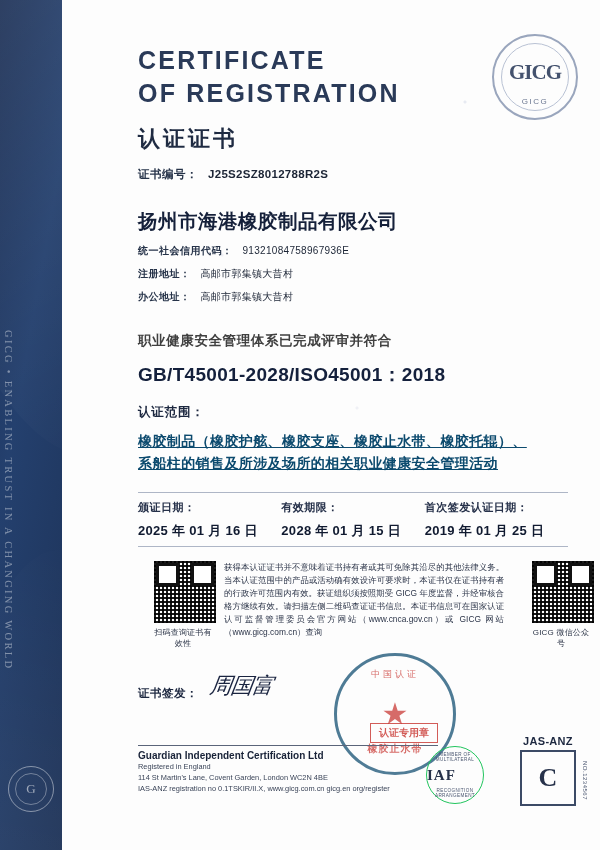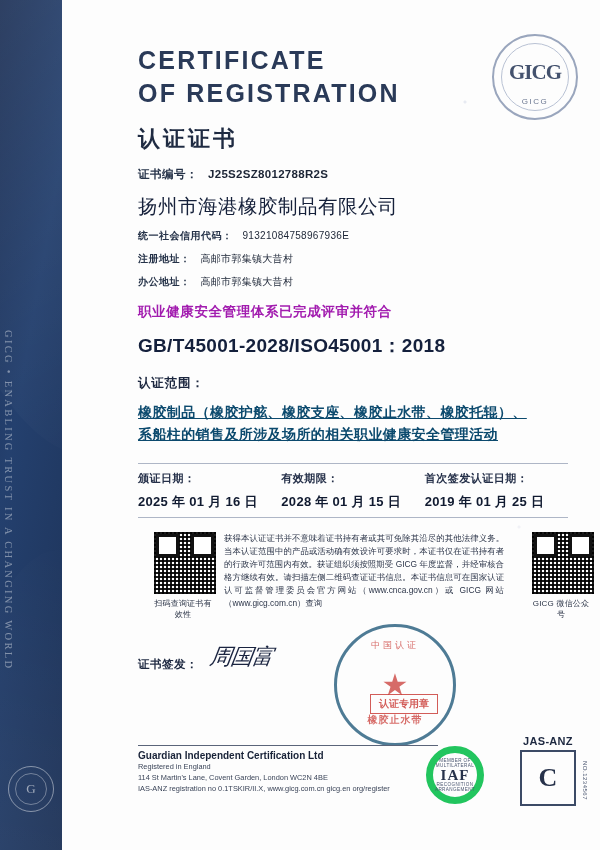--- a/index.html
+++ b/index.html
@@ -121,32 +121,32 @@
     font-size:11.5px; color:#263349; font-weight:bold;
     letter-spacing:.5px; white-space:nowrap;
   }
   .val {
     font-size:11.5px; color:#1b2435; margin-left:10px;
     letter-spacing:.3px;
   }
   .val.mono { font-family:"Liberation Sans", sans-serif; font-weight:bold; }
 
   .company {
-    margin-top:11px;
-    font-size:19.5px; font-weight:normal; color:#15203a;
+    margin-top:26px;
+    font-size:19.5px; font-weight:bold; color:#15203a;
     letter-spacing:.5px;
   }
 
   .small-row { margin-top:9px; }
   .small-row .lbl { font-size:10px; }
   .small-row .val { font-size:10px; font-weight:normal; }
 
   .statement {
-    margin-top:14px;
-    font-size:13.5px; font-weight:bold; color:#a21caf;
+    margin-top:28px;
+    font-size:13.5px; font-weight:bold; color:#404040;
     letter-spacing:.6px;
   }
 
   .standard {
     margin-top:12px;
     font-size:19px; font-weight:bold; color:#14203c;
     letter-spacing:.3px;
   }
 
   .scope-label {
@@ -264,22 +264,22 @@
   .footer .f1 { font-size:10px; font-weight:bold; color:#182238; }
   .footer .f2 { font-size:7.4px; color:#3a4458; line-height:1.5; }
 
   
   .iaf {
     position:absolute; left:424px; bottom:46px;
     width:62px; text-align:center;
   }
   .iaf .circ {
     width:58px; height:58px; border-radius:50%;
-    border:7px solid #22c55e; margin:0 auto;
-    display:flex; align-items:center; justify-content:center;
+    border:1px solid #22c55e; margin:0 auto;
+    display:flex; align-items:center; 
     position:relative;
   }
   .iaf .circ .txt {
     font-size:15px; font-weight:bold; color:#27324a;
     font-family:"Liberation Serif", serif; letter-spacing:1px;
   }
   .iaf .circ .ring-t {
     position:absolute; top:5px; left:0; right:0;
     font-size:4.6px; color:#4a5670; letter-spacing:.4px;
   }

